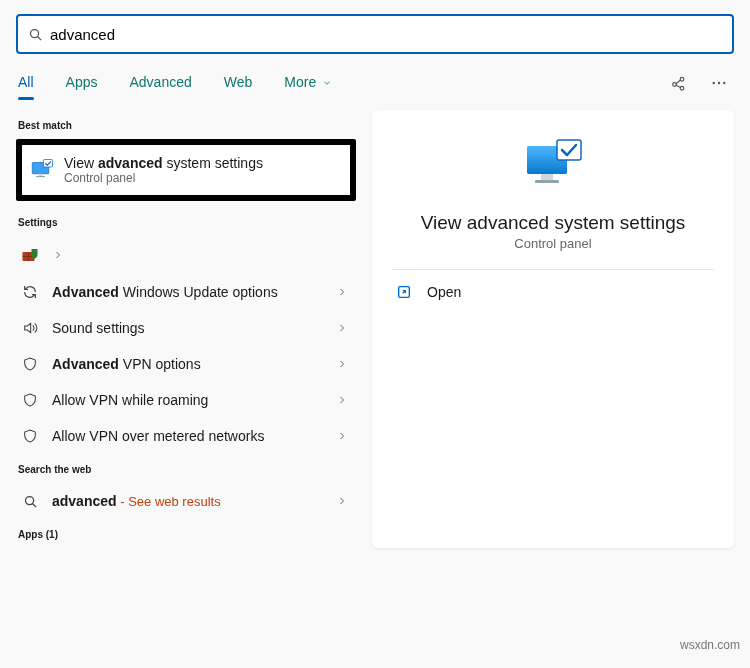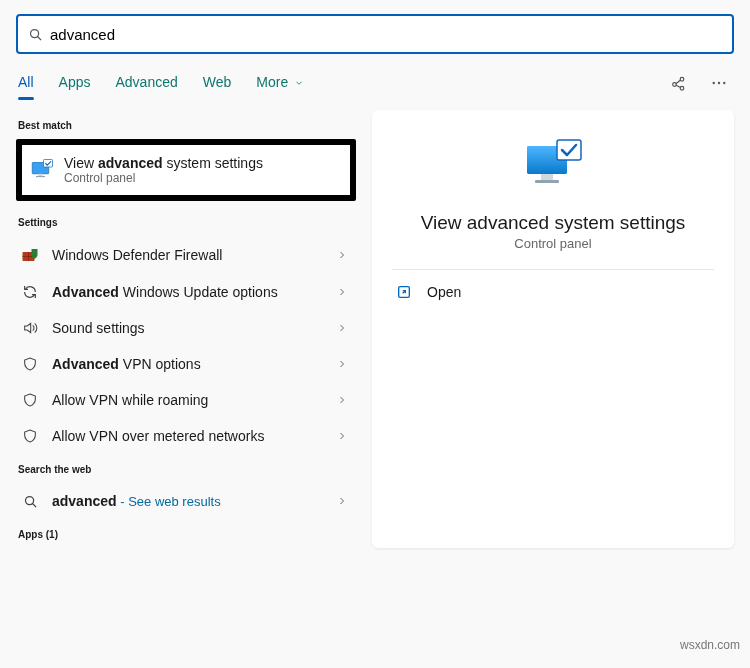--- a/index.html
+++ b/index.html
@@ -1,21 +1,21 @@
 <!DOCTYPE html>
 <html><head>
 <meta charset="utf-8">
 <style>
   * { box-sizing: border-box; margin: 0; padding: 0; }
   body { font-family: "Segoe UI", Arial, sans-serif; font-size: 14px; color: #1a1a1a; background: #f9f9f9; width: 750px; height: 668px; overflow: hidden; }
   .search-bar { margin: 14px 16px 6px 16px; border: 2px solid #005fb8; border-radius: 4px; height: 40px; display: flex; align-items: center; padding: 0 8px; background: #fff; }
   .search-bar .icon { width: 18px; display: flex; justify-content: center; color: #555; }
   .search-bar input { border: none; outline: none; font-size: 15px; flex: 1; padding-left: 6px; font-family: inherit; }
   .tabs-row { display: flex; align-items: center; padding: 6px 18px 0 18px; font-size: 14px; }
-  .tabs { display: flex; gap: 25px; align-items: center; }
+  .tabs { display: flex; gap: 32px; align-items: center; }
   .tab { padding: 8px 0 10px 0; color: #0f766e; cursor: pointer; position: relative; }
   .tab.active { color: #005fb8; }
   .tab.active::after { content:""; position:absolute; left:0; right:0; bottom:0; height:3px; background:#005fb8; border-radius:2px;}
   .tab.more::after { content: none; }
   .spacer { flex:1; }
   .tabright { display:flex; gap:14px; align-items:center; color:#555; }
   .tabright .btn { padding:4px; cursor:pointer; }
   .main { display:flex; padding: 10px 16px 0 16px; gap: 16px; }
   .left { width: 340px; }
   .right { flex:1; background:#fff; border-radius:6px; box-shadow: 0 1px 3px rgba(0,0,0,0.08); padding: 20px 0 0 0; display:flex; flex-direction:column; }
@@ -23,21 +23,21 @@
   .best-match { border: 6px solid #000; border-radius:2px; background:#fff; display:flex; align-items:center; padding:10px 8px; gap:10px; margin-bottom:6px; cursor:pointer;}
   .bm-icon { width:24px; height:24px; }
   .bm-text .line1 { font-size:14px; }
   .bm-text .line1 b { font-weight:700;}
   .bm-text .line2 { font-size:12px; color:#666; }
   .item { display:flex; align-items:center; padding: 10px 8px 10px 4px; gap:12px; cursor:pointer;}
   .item .iicon { width:20px; display:flex; justify-content:center; color:#444;}
   .item .ilabel { flex:1; font-size:14px; }
   .item .ilabel b { font-weight:700; }
   .item .chev { color:#666; }
-  .websub { color:#0369a1; font-size:13px;}
+  .websub { color:#c2410c; font-size:13px;}
   .preview-icon-wrap { display:flex; justify-content:center; padding-top:8px; padding-bottom:14px;}
   .preview-title { text-align:center; font-size:19px; padding: 4px 20px 2px 20px; }
   .preview-sub { text-align:center; font-size:13px; color:#666; padding-bottom:18px;}
   .divider { height:1px; background:#e5e5e5; margin: 0 20px; }
   .action { display:flex; align-items:center; gap:15px; padding: 14px 24px; cursor:pointer; font-size:14px;}
   .action .aicon { color:#0067c0; }
   .watermark { position:fixed; right:10px; bottom:16px; color:#777; font-size:12px; font-family: Arial, sans-serif;}
   svg { display:block; }
 </style>
 </head>
@@ -112,21 +112,20 @@
 
     <div class="item">
       <span class="iicon">
         <svg width="18" height="18" viewBox="0 0 24 24">
             <rect x="2" y="8" width="16" height="12" rx="1" fill="#b33b1a"></rect>
             <line x1="2" y1="14" x2="18" y2="14" stroke="#7a2611" stroke-width="1"></line>
             <line x1="10" y1="8" x2="10" y2="20" stroke="#7a2611" stroke-width="1"></line>
             <path d="M14 4 L22 4 L22 12 C22 15 18 17 18 17 C18 17 14 15 14 12 Z" fill="#2e7d32"></path>
           </svg>
       </span>
-      <div class="ilabel"><span>Windows Defender Firewall</span><b></b><span></span></div>
       <span class="chev">
           <svg width="12" height="12" viewBox="0 0 24 24" fill="none" stroke="currentColor" stroke-width="2">
             <polyline points="9 6 15 12 9 18"></polyline>
           </svg>
         </span>
     </div>
 
     <div class="item">
       <span class="iicon">
         <svg width="16" height="16" viewBox="0 0 24 24" fill="none" stroke="currentColor" stroke-width="1.8">

